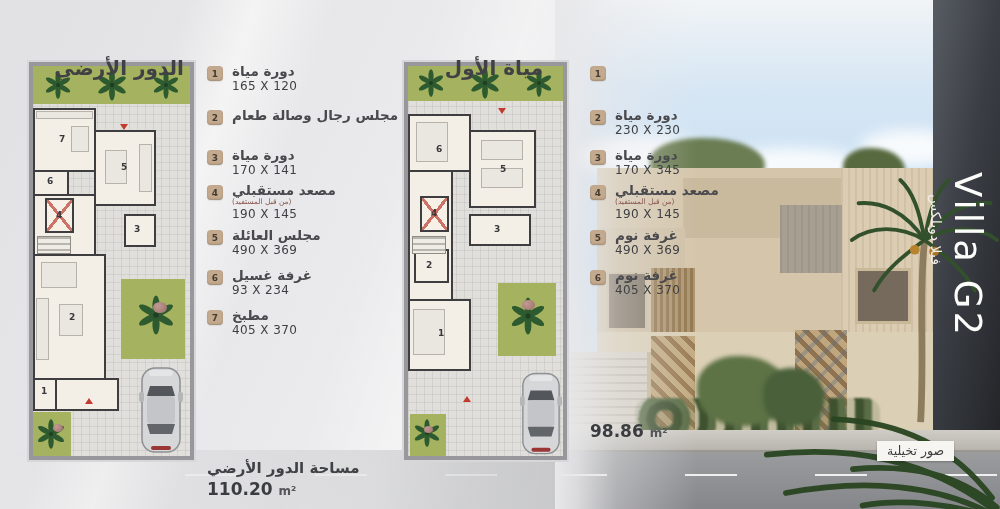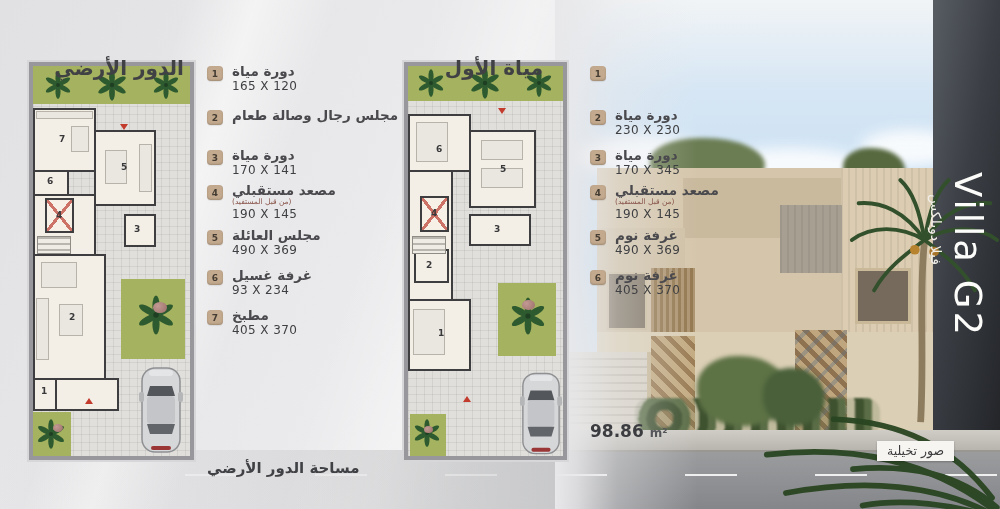--- a/index.html
+++ b/index.html
@@ -300,20 +300,24 @@
       <div class="legend-item" style="top: 307px;">
         <span class="marker">7</span>
         <span class="ltxt">
           <span class="lname">مطبخ</span>
           <span class="ldims">405 X 370</span>
         </span>
       </div>
     </div>
   <div class="area" style="left:207px;top:419px;margin-top:40px;">
     <div class="area-label">مساحة الدور الأرضي</div>
+    <div class="area-value">
+      <span>110.20</span>
+      <span class="area-unit">m²</span>
+    </div>
   </div>
 
   <div class="floor-title" style="left:404px;top:24px;width:180px;">مياة الأول</div>
   <div class="plan" id="plan-first" style="left:404px;top:62px;width:155px;height:390px;">
     <div class="grid"></div>
   <div class="shape green" style="left: 0px; top: 0px; width: 155px; height: 35px;"></div>
       <div class="shape" style="left: 8px; top: 2px;">
         <svg viewBox="0 0 40 40" style="width:30px;height:30px;display:block">
   <g fill="#2e5a30">
             <ellipse cx="20" cy="11" rx="3.4" ry="9.5" transform="rotate(0 20 20)"></ellipse>

